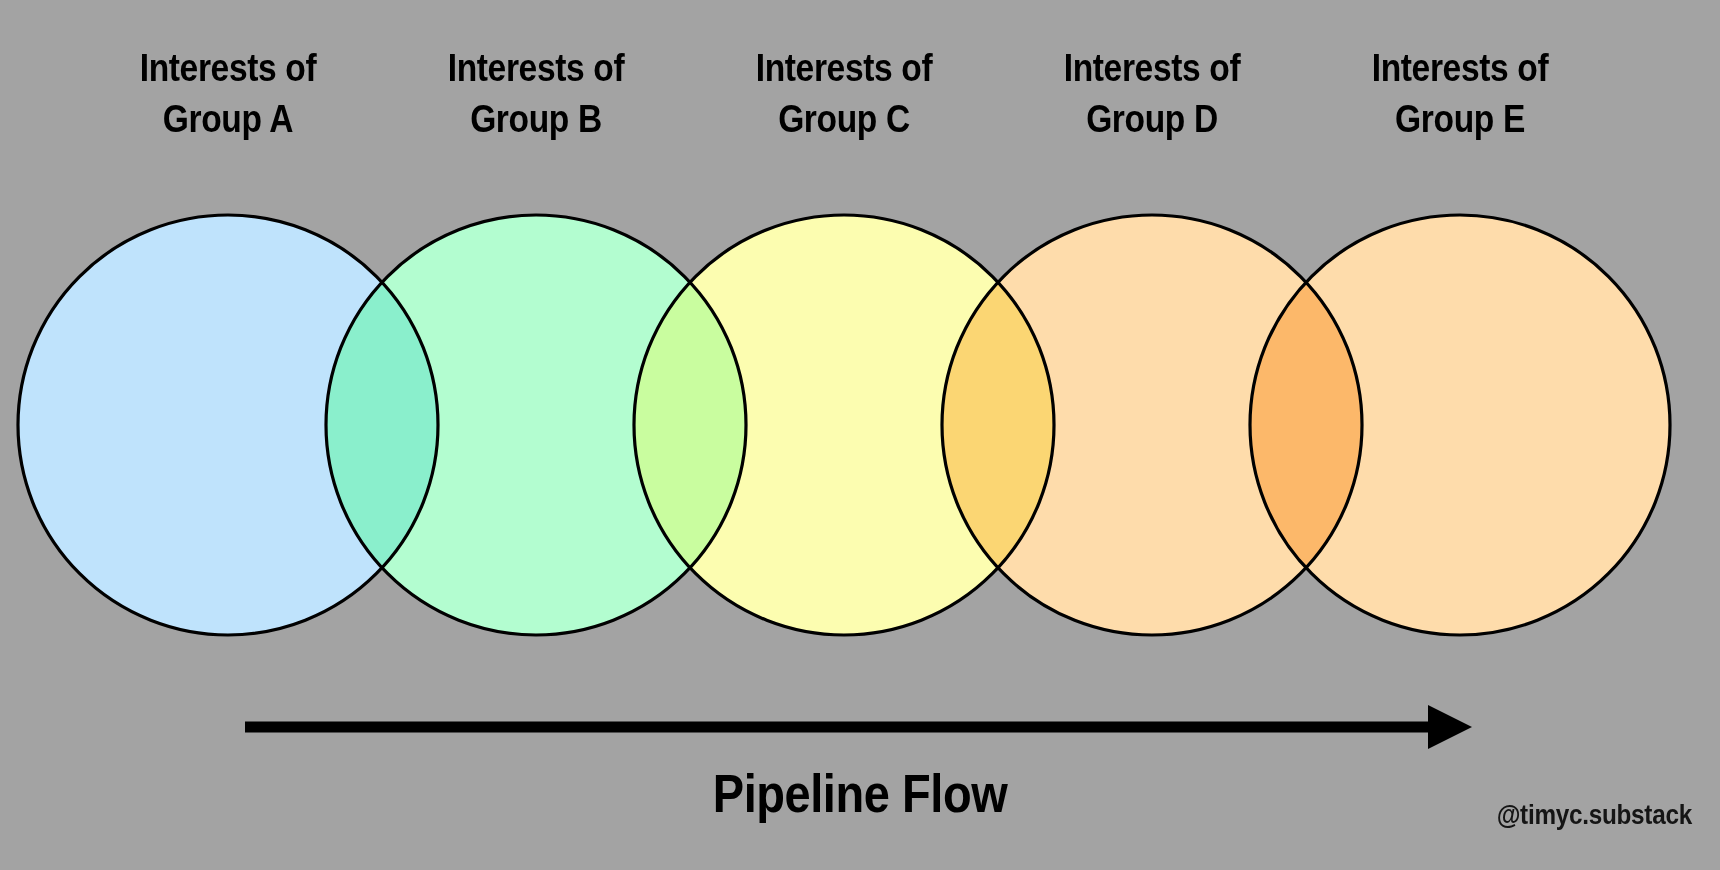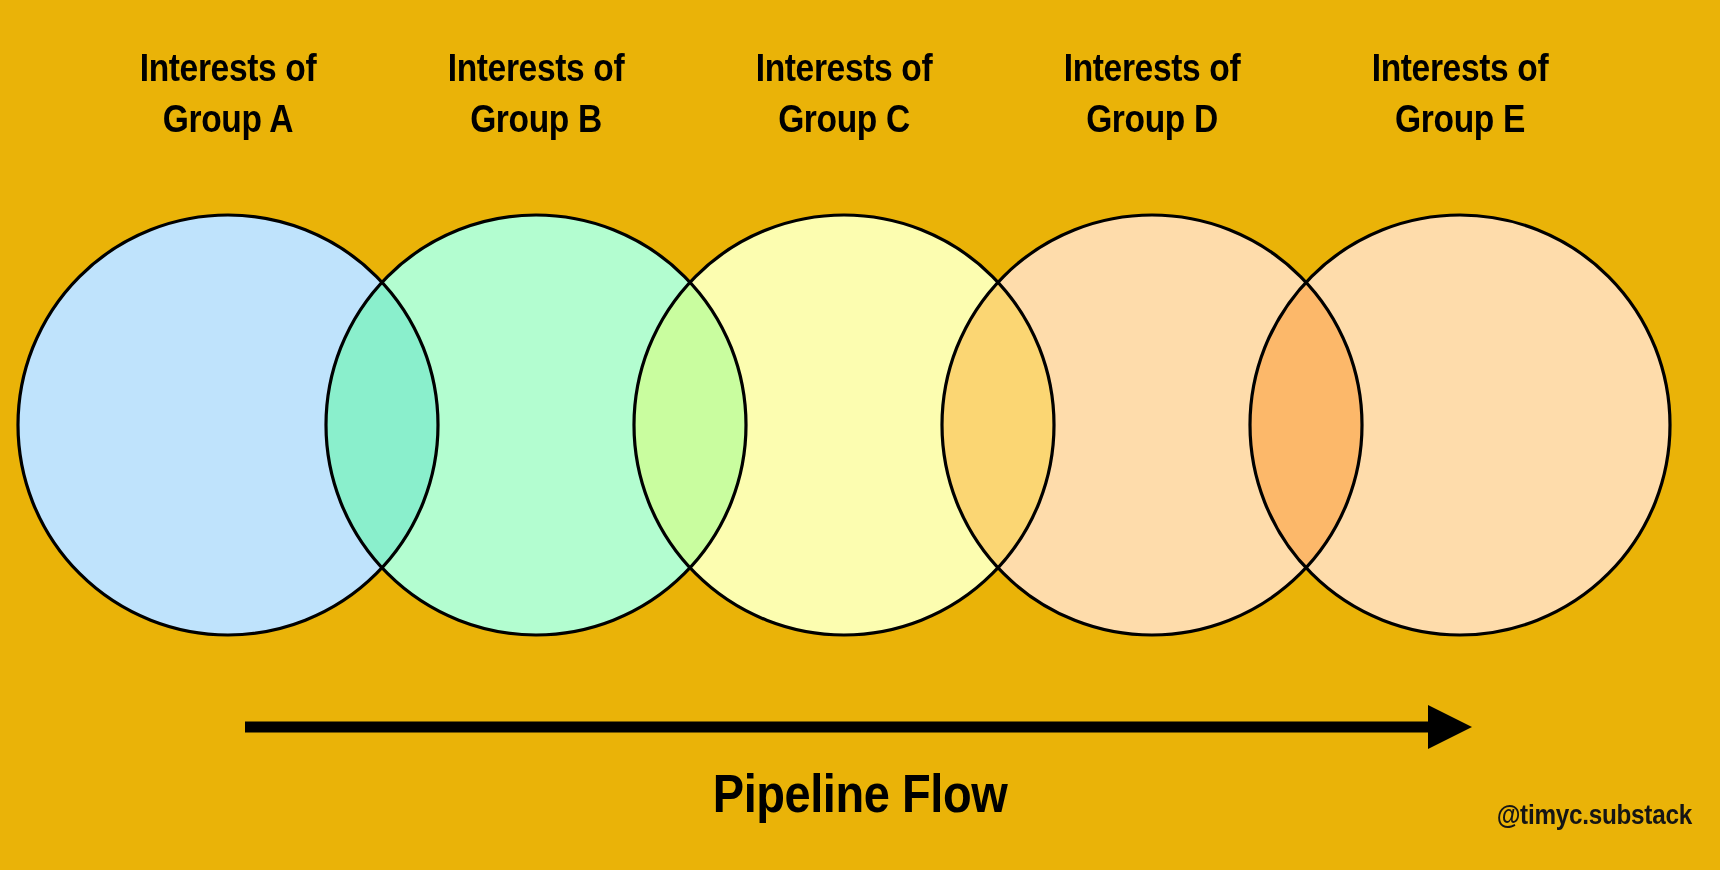--- a/index.html
+++ b/index.html
@@ -11,21 +11,21 @@
   body {
     width: 1720px;
     height: 870px;
     font-family: "Liberation Sans", sans-serif;
     overflow: hidden;
   }
   #canvas {
     position: relative;
     width: 1720px;
     height: 870px;
-    background: #eab308;
+    background: #a3a3a3;
   }
 
   
   .labels-row {
     position: absolute;
     top: 42px;
     left: 0;
     width: 1720px;
     height: 130px;
   }

